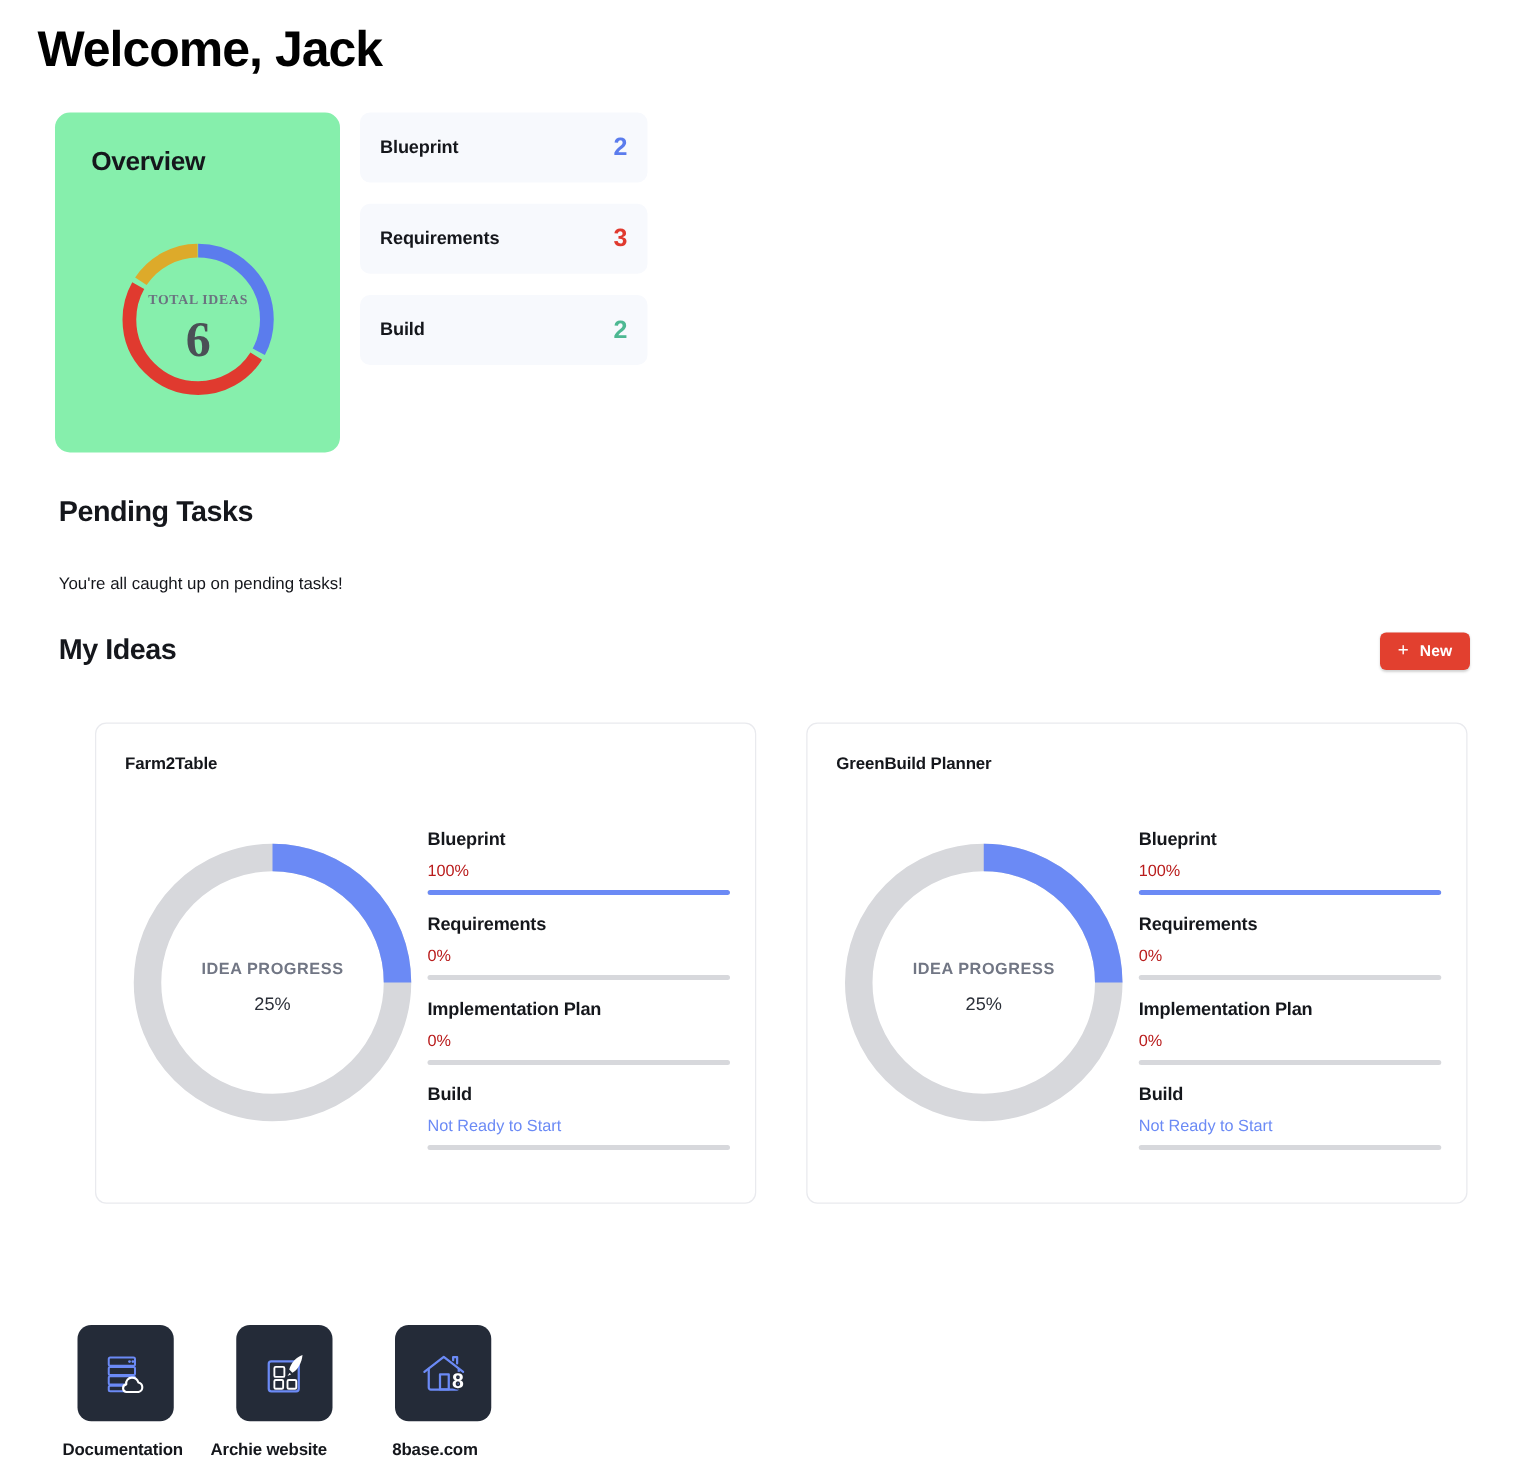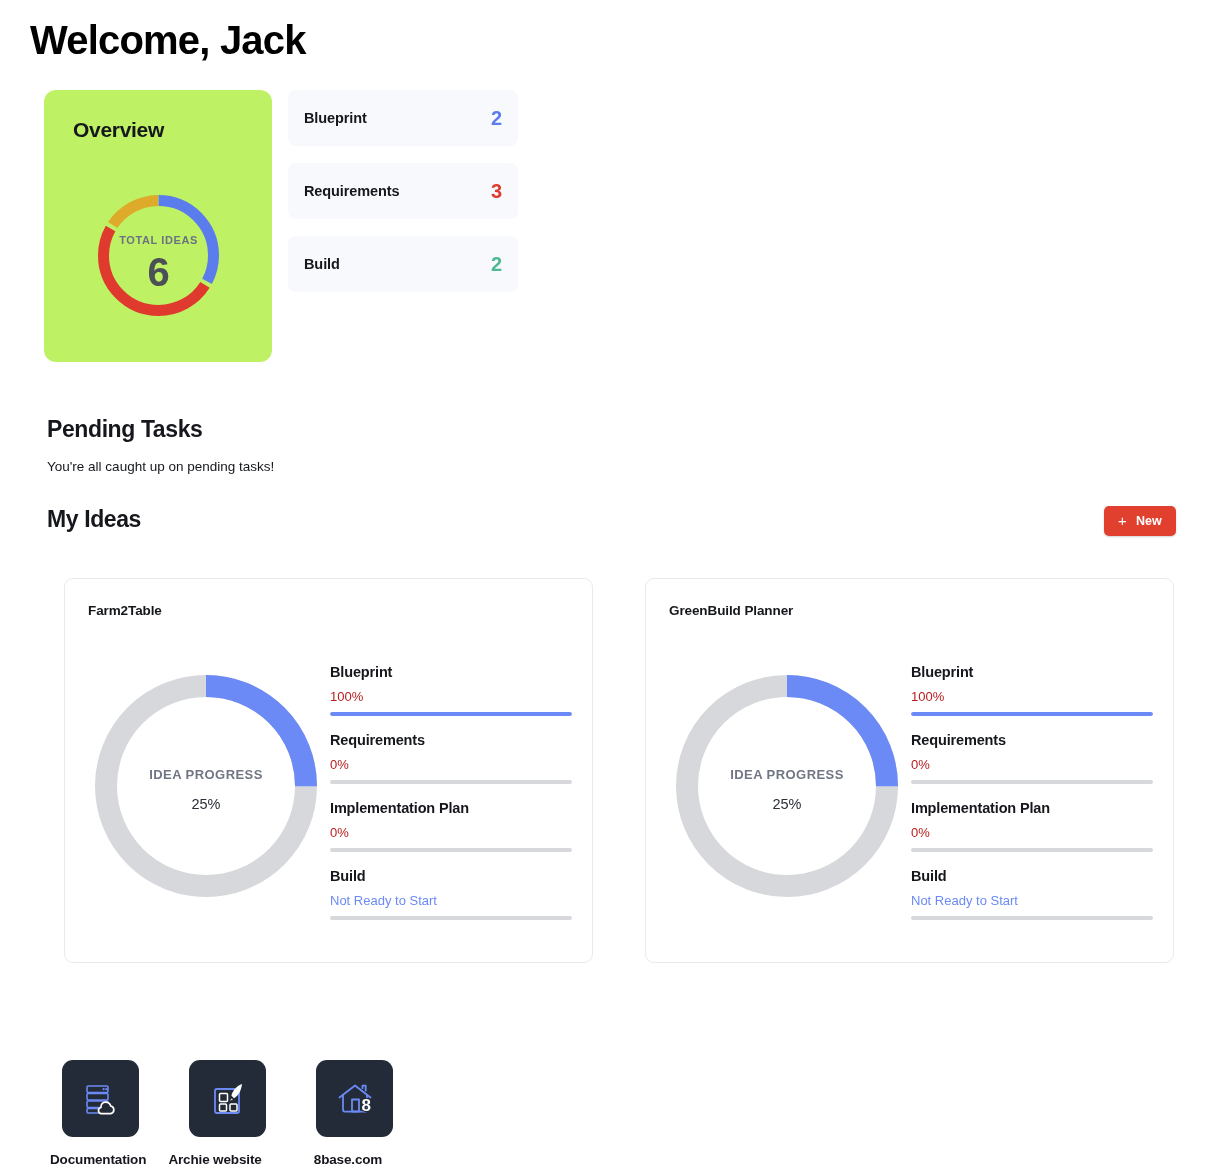--- a/index.html
+++ b/index.html
@@ -22,35 +22,35 @@
     letter-spacing: -0.8px;
     line-height: 48px;
     color: #000000;
   }
 
   
   .overview-card {
     position: absolute;
     left: 44px; top: 90px;
     width: 228px; height: 272px;
-    background: #bef264;
+    background: #86efac;
     border-radius: 12px;
   }
   .overview-title {
     position: absolute;
     left: 29px; top: 28px;
     font-size: 21px;
     font-weight: 700;
     letter-spacing: -0.3px;
     color: #15171c;
   }
   .overview-donut-wrap {
     position: absolute;
     left: 49px; top: 100px;
-    width: 131px; height: 131px;
+    width: 131px; height: 131px; font-family: Liberation Serif, serif;
   }
   .donut-svg { display: block; }
   .donut-center-label {
     position: absolute;
     left: 0; top: 44px;
     width: 131px;
     text-align: center;
     font-size: 11px;
     font-weight: 700;
     letter-spacing: 0.6px;
@@ -84,21 +84,21 @@
   .stat-value { font-size: 20px; font-weight: 700; }
 
   
   .section-title {
     position: absolute;
     font-size: 23px;
     font-weight: 700;
     letter-spacing: -0.4px;
     color: #15171c;
   }
-  #pending-title { left: 47px; top: 416px; }
+  #pending-title { left: 47px; top: 396px; }
   #myideas-title { left: 47px; top: 506px; }
   #learning-title { left: 47px; top: 1004px; }
 
   .pending-empty {
     position: absolute;
     left: 47px; top: 459px;
     font-size: 13.5px;
     color: #15171c;
   }
 
@@ -131,21 +131,21 @@
 
   
   .idea-card {
     position: absolute;
     top: 578px;
     width: 529px; height: 385px;
     background: #ffffff;
     border: 1px solid #e9eaee;
     border-radius: 9px;
   }
-  #idea-card-0 { left: 64px; }
+  #idea-card-0 { left: 76px; }
   #idea-card-1 { left: 645px; }
 
   .idea-name {
     position: absolute;
     left: 23px; top: 24px;
     font-size: 13.5px;
     font-weight: 700;
     color: #15171c;
     letter-spacing: -0.1px;
   }

